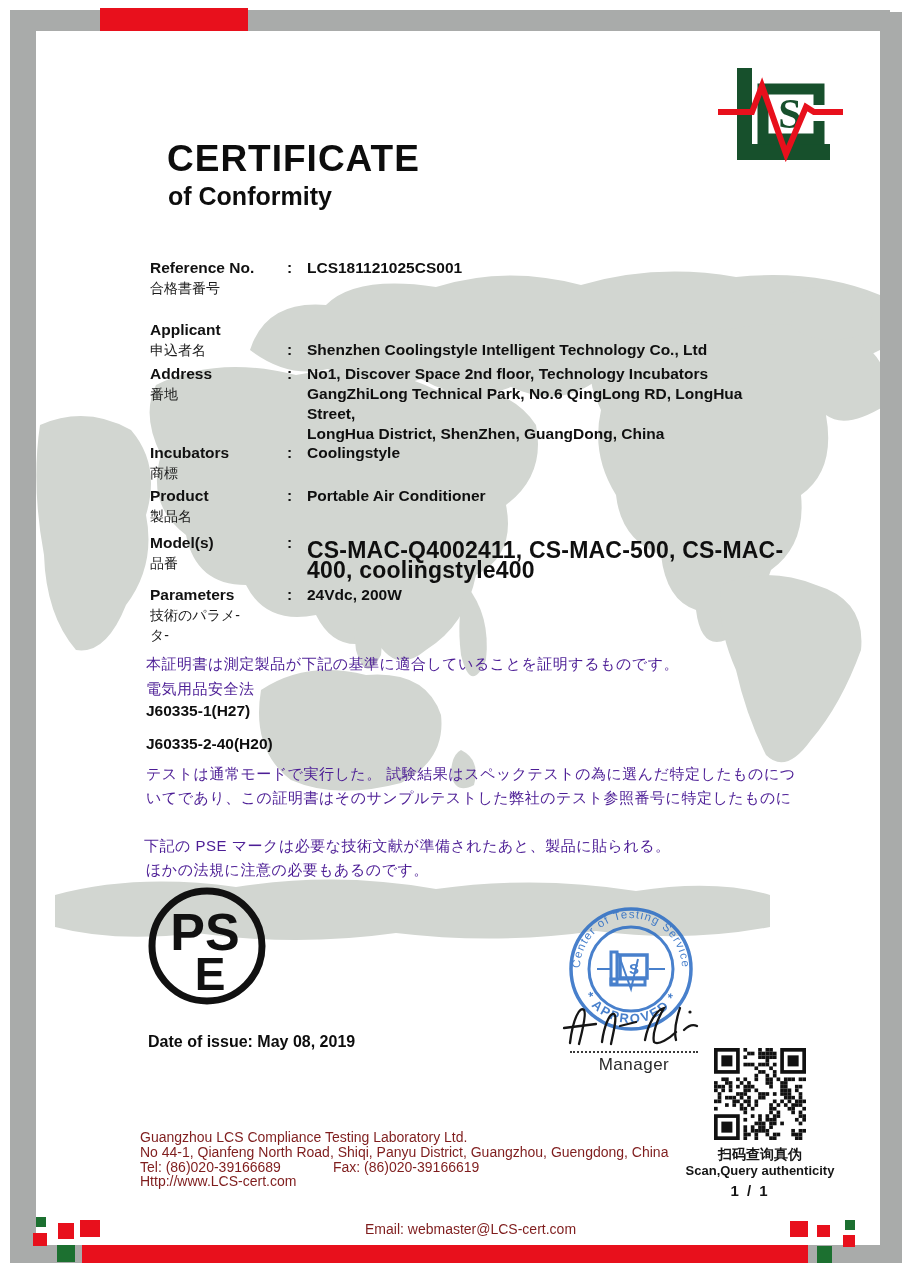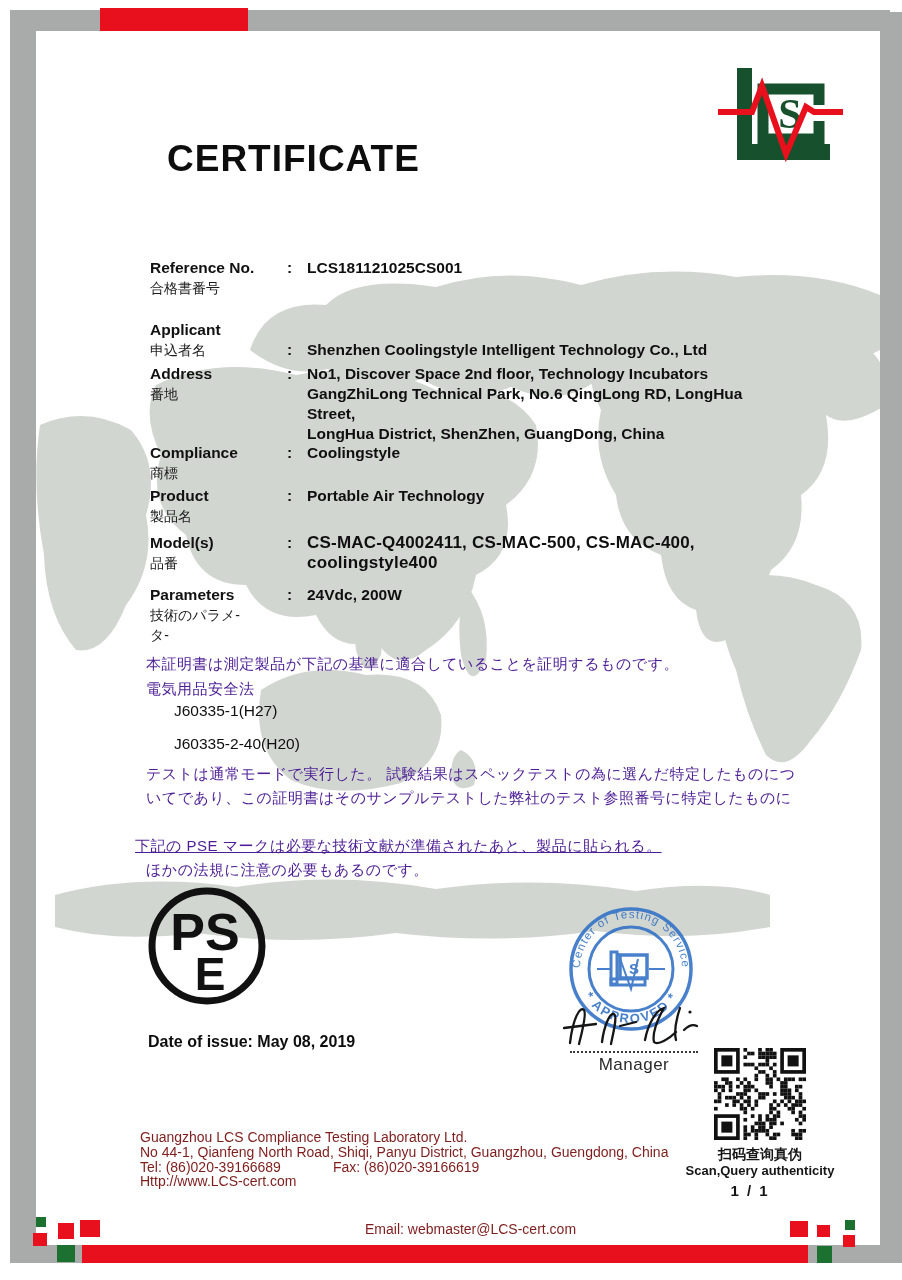--- a/index.html
+++ b/index.html
@@ -15,24 +15,24 @@
   
   .title-main{font-size:37px;font-weight:bold;letter-spacing:1px;color:#0d0d0d;}
   .title-sub{font-size:25px;font-weight:bold;color:#0d0d0d;}
   
   .frow{position:absolute;left:150px;display:flex;align-items:flex-start;width:640px;}
   .flab{width:137px;flex:0 0 137px;}
   .flab .en{font-weight:bold;font-size:15.5px;line-height:20px;}
   .flab .ja{font-size:14px;line-height:20px;color:#1c1c1c;}
   .fcolon{width:20px;flex:0 0 20px;font-weight:bold;font-size:15.5px;line-height:20px;}
   .fval{font-weight:bold;font-size:15.5px;line-height:20px;color:#0f0f0f;}
-  .fval.big{font-size:17px;letter-spacing:0.2px;}
+  .fval.big{font-size:23px;margin-top:7px;letter-spacing:0.2px;}
   
   .jp{font-size:15px;line-height:23.5px;letter-spacing:0.5px;color:#4c1d95;}
-  .std{font-weight:normal;font-size:15.5px;color:#0f0f0f;margin-left:28px;}
+  .std{font-weight:bold;font-size:15.5px;color:#0f0f0f;}
   .boldline{font-weight:bold;font-size:16px;color:#0d0d0d;}
   
   .foot{font-size:14px;line-height:14.8px;color:#7f1d1d;}
   
   .qrcap{font-weight:bold;text-align:center;color:#151515;}
   .dotted-line{border-top:2px dotted #3a3a3a;}
   .manager{font-size:17px;color:#2a2a2a;text-align:center;letter-spacing:0.5px;}
 </style>
 </head>
 <body>
@@ -87,20 +87,21 @@
   <svg class="abs content" style="left:700px;top:55px;" width="190" height="120" viewBox="0 0 190 120">
     <rect x="37" y="13" width="15" height="92" fill="#17502c"></rect>
     <rect x="37" y="89" width="93" height="16" fill="#17502c"></rect>
     <rect x="63" y="34" width="56" height="50" fill="#ffffff" stroke="#17502c" stroke-width="11"></rect>
     <rect x="110" y="50" width="21" height="16" fill="#ffffff"></rect>
     <text x="90" y="73" text-anchor="middle" font-family="Liberation Serif, serif" font-weight="bold" font-size="42" fill="#17502c">S</text>
     <polyline points="18,57 52,57 62,31 86,99 106,52 114,57 143,57" fill="none" stroke="#e8101c" stroke-width="6"></polyline>
   </svg>
 
   <div class="abs content title-main" style="left:167px;top:138px;">CERTIFICATE</div>
+  <div class="abs content title-sub" style="left:168px;top:182px;">of Conformity</div>
 
   <div class="frow content" style="top:258px;">
     <div class="flab">
         <div class="en">Reference No.</div>
       <div class="ja">合格書番号</div>
       </div>
     <div class="fcolon">:</div>
     <div class="fval">LCS181121025CS001</div>
   </div>
 
@@ -121,34 +122,34 @@
     <div class="fcolon">:</div>
     <div class="fval">
       <div>No1, Discover Space 2nd floor, Technology Incubators</div>
       <div>GangZhiLong Technical Park, No.6 QingLong RD, LongHua Street,</div>
       <div>LongHua District, ShenZhen, GuangDong, China</div>
     </div>
   </div>
 
   <div class="frow content" style="top:443px;">
     <div class="flab">
-        <div class="en">Compliance</div>
+        <div class="en">Incubators</div>
       <div class="ja">商標</div>
       </div>
     <div class="fcolon">:</div>
     <div class="fval">Coolingstyle</div>
   </div>
 
   <div class="frow content" style="top:486px;">
     <div class="flab">
         <div class="en">Product</div>
       <div class="ja">製品名</div>
       </div>
     <div class="fcolon">:</div>
-    <div class="fval">Portable Air Technology</div>
+    <div class="fval">Portable Air Conditioner</div>
   </div>
 
   <div class="frow content" style="top:533px;">
     <div class="flab">
         <div class="en">Model(s)</div>
       <div class="ja">品番</div>
       </div>
     <div class="fcolon">:</div>
     <div class="fval big">CS-MAC-Q4002411, CS-MAC-500, CS-MAC-400, coolingstyle400</div>
   </div>
@@ -163,21 +164,21 @@
     <div class="fval">24Vdc, 200W</div>
   </div>
 
   <div class="abs content jp" style="left:146px;top:652px;width:660px;">本証明書は測定製品が下記の基準に適合していることを証明するものです。</div>
   <div class="abs content jp" style="left:146px;top:677px;">電気用品安全法</div>
   <div class="abs content std" style="left:146px;top:702px;">J60335-1(H27)</div>
   <div class="abs content std" style="left:146px;top:735px;">J60335-2-40(H20)</div>
 
   <div class="abs content jp" style="left:146px;top:762px;width:680px;">テストは通常モードで実行した。 試験結果はスペックテストの為に選んだ特定したものにつ</div>
   <div class="abs content jp" style="left:146px;top:786px;width:680px;">いてであり、この証明書はそのサンプルテストした弊社のテスト参照番号に特定したものに</div>
-  <div class="abs content jp" style="left:135px;top:834px;width:680px;text-decoration:underline;">下記の PSE マークは必要な技術文献が準備されたあと、製品に貼られる。</div>
+  <div class="abs content jp" style="left:144px;top:834px;width:680px;">下記の PSE マークは必要な技術文献が準備されたあと、製品に貼られる。</div>
   <div class="abs content jp" style="left:146px;top:858px;width:680px;">ほかの法規に注意の必要もあるのです。</div>
 
   <svg class="abs content" style="left:146px;top:884px;" width="124" height="126" viewBox="0 0 124 126">
     <circle cx="61" cy="62" r="55" fill="none" stroke="#111" stroke-width="7"></circle>
     <text x="59" y="66" text-anchor="middle" font-family="Liberation Sans, sans-serif" font-weight="bold" font-size="52" fill="#111">PS</text>
     <text x="64" y="106" text-anchor="middle" font-family="Liberation Sans, sans-serif" font-weight="bold" font-size="46" fill="#111">E</text>
   </svg>
 
   <svg class="abs content" style="left:561px;top:899px;opacity:0.88;" width="140" height="140" viewBox="0 0 140 140">
     <g stroke="#2f6fc5" fill="none">

